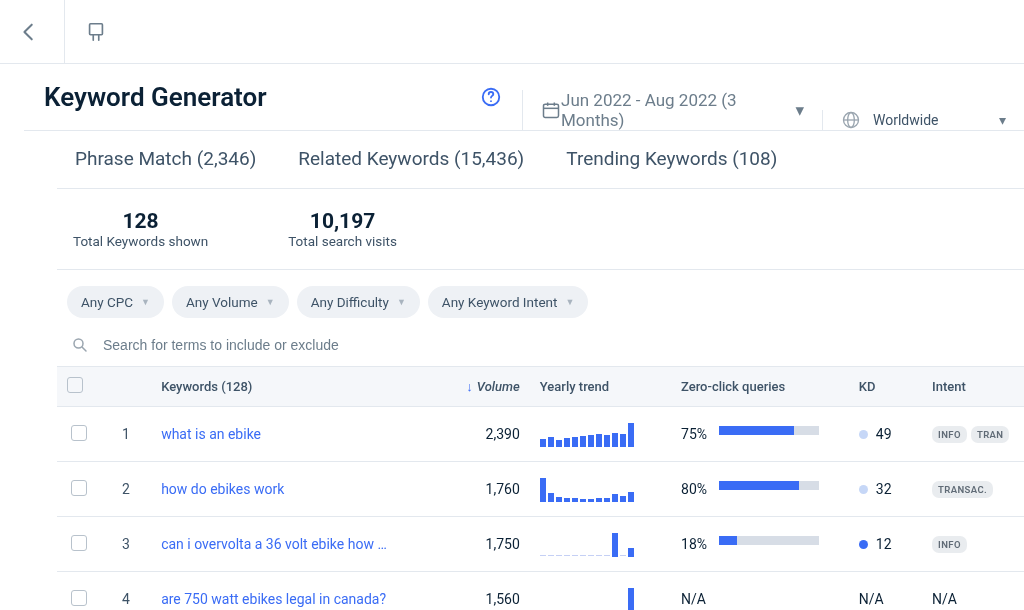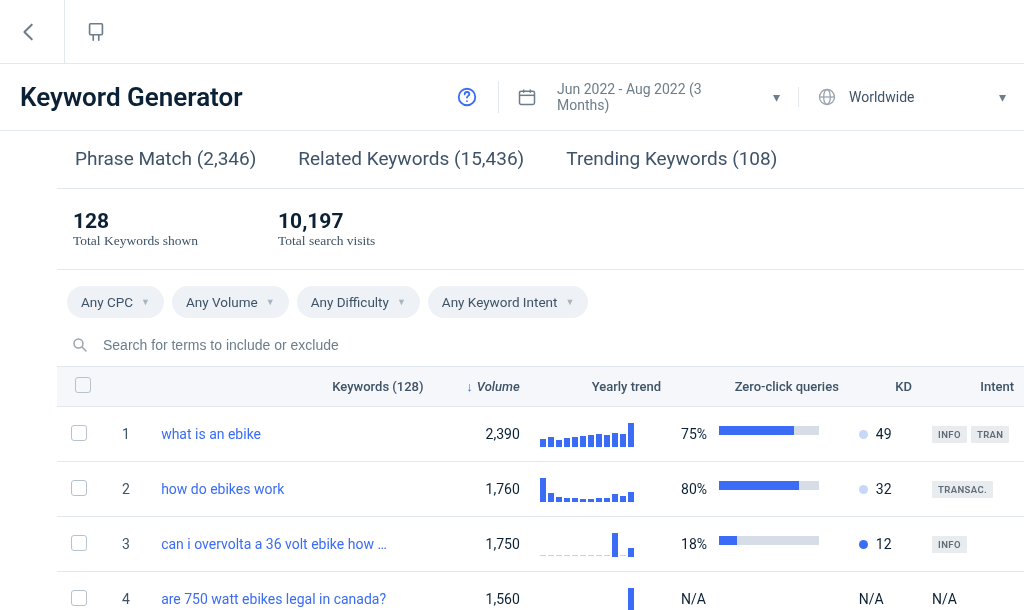--- a/index.html
+++ b/index.html
@@ -20,48 +20,48 @@
   .back-arrow{color:var(--text-light);display:flex;align-items:center;cursor:pointer;}
   .divider-v{width:1px;height:64px;background:var(--border);margin-left:4px;}
   .kw-chip{display:flex;align-items:center;background:var(--blue-light);border-radius:8px;padding:6px 10px 6px 6px;gap:10px;}
   .kw-chip .search-box{width:26px;height:26px;border:1.5px solid var(--blue);border-radius:6px;display:flex;align-items:center;justify-content:center;color:var(--blue);}
   .kw-chip .kw-text{display:flex;flex-direction:column;line-height:1.15;}
   .kw-chip .kw-text .t1{color:var(--blue);font-weight:500;font-size:14px;}
   .kw-chip .kw-text .t2{color:#9fb4ef;font-size:10px;letter-spacing:.2px;}
   .kw-chip .chev{color:var(--blue);}
   .pin-ico{color:var(--text-light);}
   
-  .header-row{display:flex;align-items:center;border-bottom:1px solid var(--border);}
+  .header-row{display:flex;align-items:flex-end;border-bottom:1px solid var(--border);margin-left:24px;}
   .header-row .title-area{flex:0 0 498px;display:flex;align-items:center;padding:18px 20px;gap:14px;}
   .page-title{font-size:26px;font-weight:600;color:var(--text-dark);}
   .help-ico{color:var(--blue);margin-left:auto;}
-  .date-area{flex:0 0 300px;border-left:1px solid var(--border);display:flex;align-items:center;padding:0 18px;gap:20px;color:var(--text-light);font-size:14px;}
+  .date-area{flex:0 0 300px;border-left:1px solid var(--border);display:flex;align-items:center;padding:0 18px;gap:0;color:var(--text-light);font-size:17px;}
   .date-area .chev{margin-left:auto;}
   .region-area{flex:1;border-left:1px solid var(--border);display:flex;align-items:center;padding:0 18px;gap:12px;color:var(--text-mid);}
   .region-area .chev{margin-left:auto;color:var(--text-light);}
   
   .content{padding-left:57px;}
   .tabs{display:flex;gap:38px;border-bottom:1px solid var(--border);padding:0 16px;}
   .tab{padding:16px 2px;color:var(--text-mid);font-size:19px;cursor:pointer;border-bottom:3px solid transparent;margin-bottom:-1px;}
   .tab.active{color:var(--blue);border-bottom-color:var(--blue);font-weight:500;}
   
-  .stats{display:flex;gap:80px;padding:20px 16px;border-bottom:1px solid var(--border);}
+  .stats{display:flex;gap:80px;padding:20px 16px;border-bottom:1px solid var(--border);text-align:center;}
   .stat .big{font-size:21px;font-weight:700;color:var(--text-dark);}
-  .stat .lbl{font-size:13.5px;color:var(--text-mid);font-family:Liberation Serif, serif;}
+  .stat .lbl{font-size:13.5px;color:var(--text-mid);}
   
   .filters{display:flex;gap:8px;padding:16px 10px 10px;}
   .pill{background:#eef1f5;border-radius:20px;padding:8px 14px;display:flex;align-items:center;gap:8px;color:var(--text-mid);font-size:13.5px;cursor:pointer;}
   .pill .tri{font-size:9px;color:#a9b4bf;}
   
   .search-row{display:flex;align-items:center;gap:12px;padding:8px 14px 12px;color:var(--text-light);}
   .search-row input{border:none;outline:none;font-size:14px;flex:1;color:var(--text-dark);}
   .search-row input::placeholder{color:var(--text-light);}
   
   .tbl{width:100%;border-collapse:collapse;}
-  .tbl th{background:var(--gray-bg);font-weight:500;color:var(--text-mid);font-size:13px;text-align:right;padding:10px 10px;border-top:1px solid var(--border);border-bottom:1px solid var(--border);}
+  .tbl th{background:var(--gray-bg);font-weight:500;color:var(--text-mid);font-size:13px;text-align:left;padding:10px 10px;border-top:1px solid var(--border);border-bottom:1px solid var(--border);}
   .tbl th.vol{text-align:right;font-style:italic;}
   .tbl th .arr{color:var(--blue);margin-right:4px;}
   .tbl td{padding:14px 10px;border-bottom:1px solid var(--border);vertical-align:middle;font-size:14px;}
   .col-cb{width:42px;text-align:center;}
   .col-idx{width:48px;text-align:center;color:var(--text-mid);}
   .col-kw{width:270px;}
   .col-vol{width:92px;text-align:right;color:var(--text-dark);}
   .col-trend{width:135px;}
   .col-zc{width:170px;}
   .col-kd{width:70px;}
@@ -74,21 +74,21 @@
   .spark .b.empty{height:2px;background:transparent;border-top:1.5px dashed #c5d0f5;}
   
   .zc{display:flex;align-items:flex-start;gap:12px;}
   .zc-bar{width:100px;height:9px;background:var(--bar-bg);position:relative;}
   .zc-fill{position:absolute;left:0;top:0;bottom:0;background:var(--blue);}
   
   .kd{display:flex;align-items:center;gap:8px;}
   .kd-dot{width:9px;height:9px;border-radius:50%;}
   
   .badges{display:flex;gap:4px;}
-  .badge{background:var(--badge-bg);color:#606b76;font-size:9.5px;font-weight:600;letter-spacing:.4px;padding:3px 6px;border-radius:1px;}
+  .badge{background:var(--badge-bg);color:#606b76;font-size:9.5px;font-weight:600;letter-spacing:.4px;padding:3px 6px;border-radius:7px;}
   svg{display:block;}
 </style>
 </head>
 <body>
 
 <div class="topbar">
   <div class="back-arrow">
     <svg width="22" height="22" viewBox="0 0 24 24">
         <path d="M15 4l-8 8 8 8" stroke="currentColor" stroke-width="2.2" fill="none" stroke-linecap="round" stroke-linejoin="round"></path>
       </svg>

